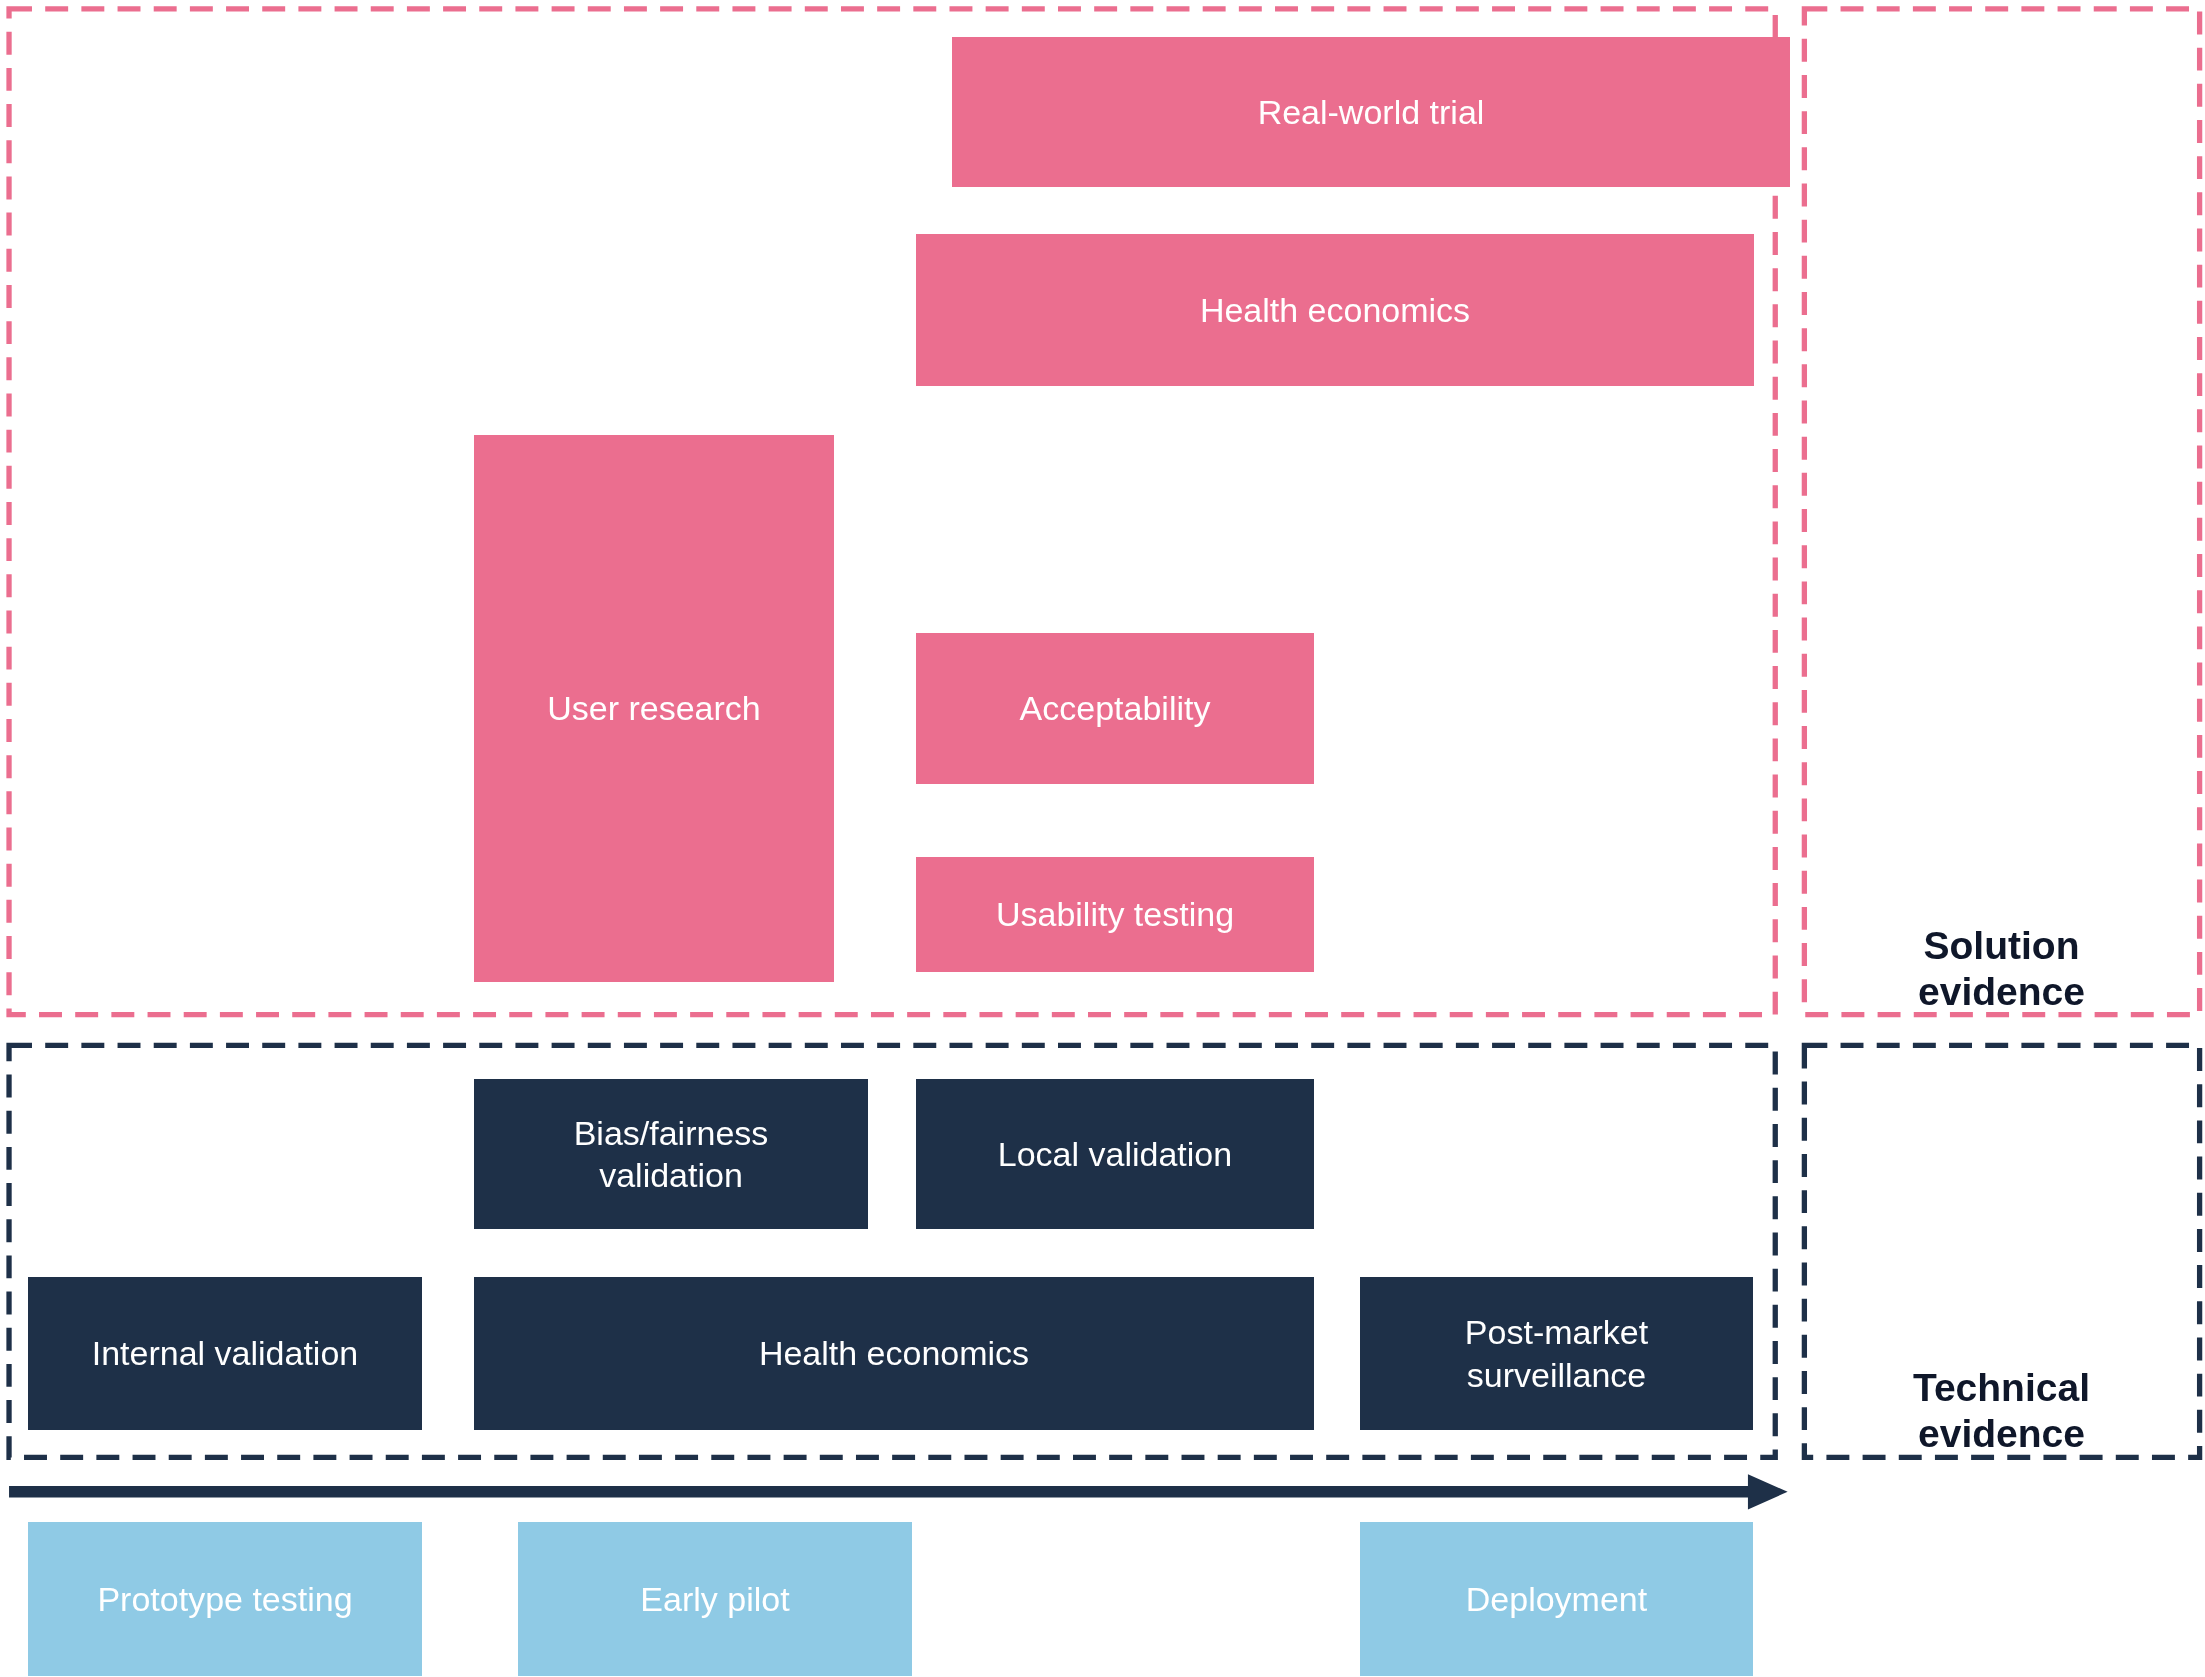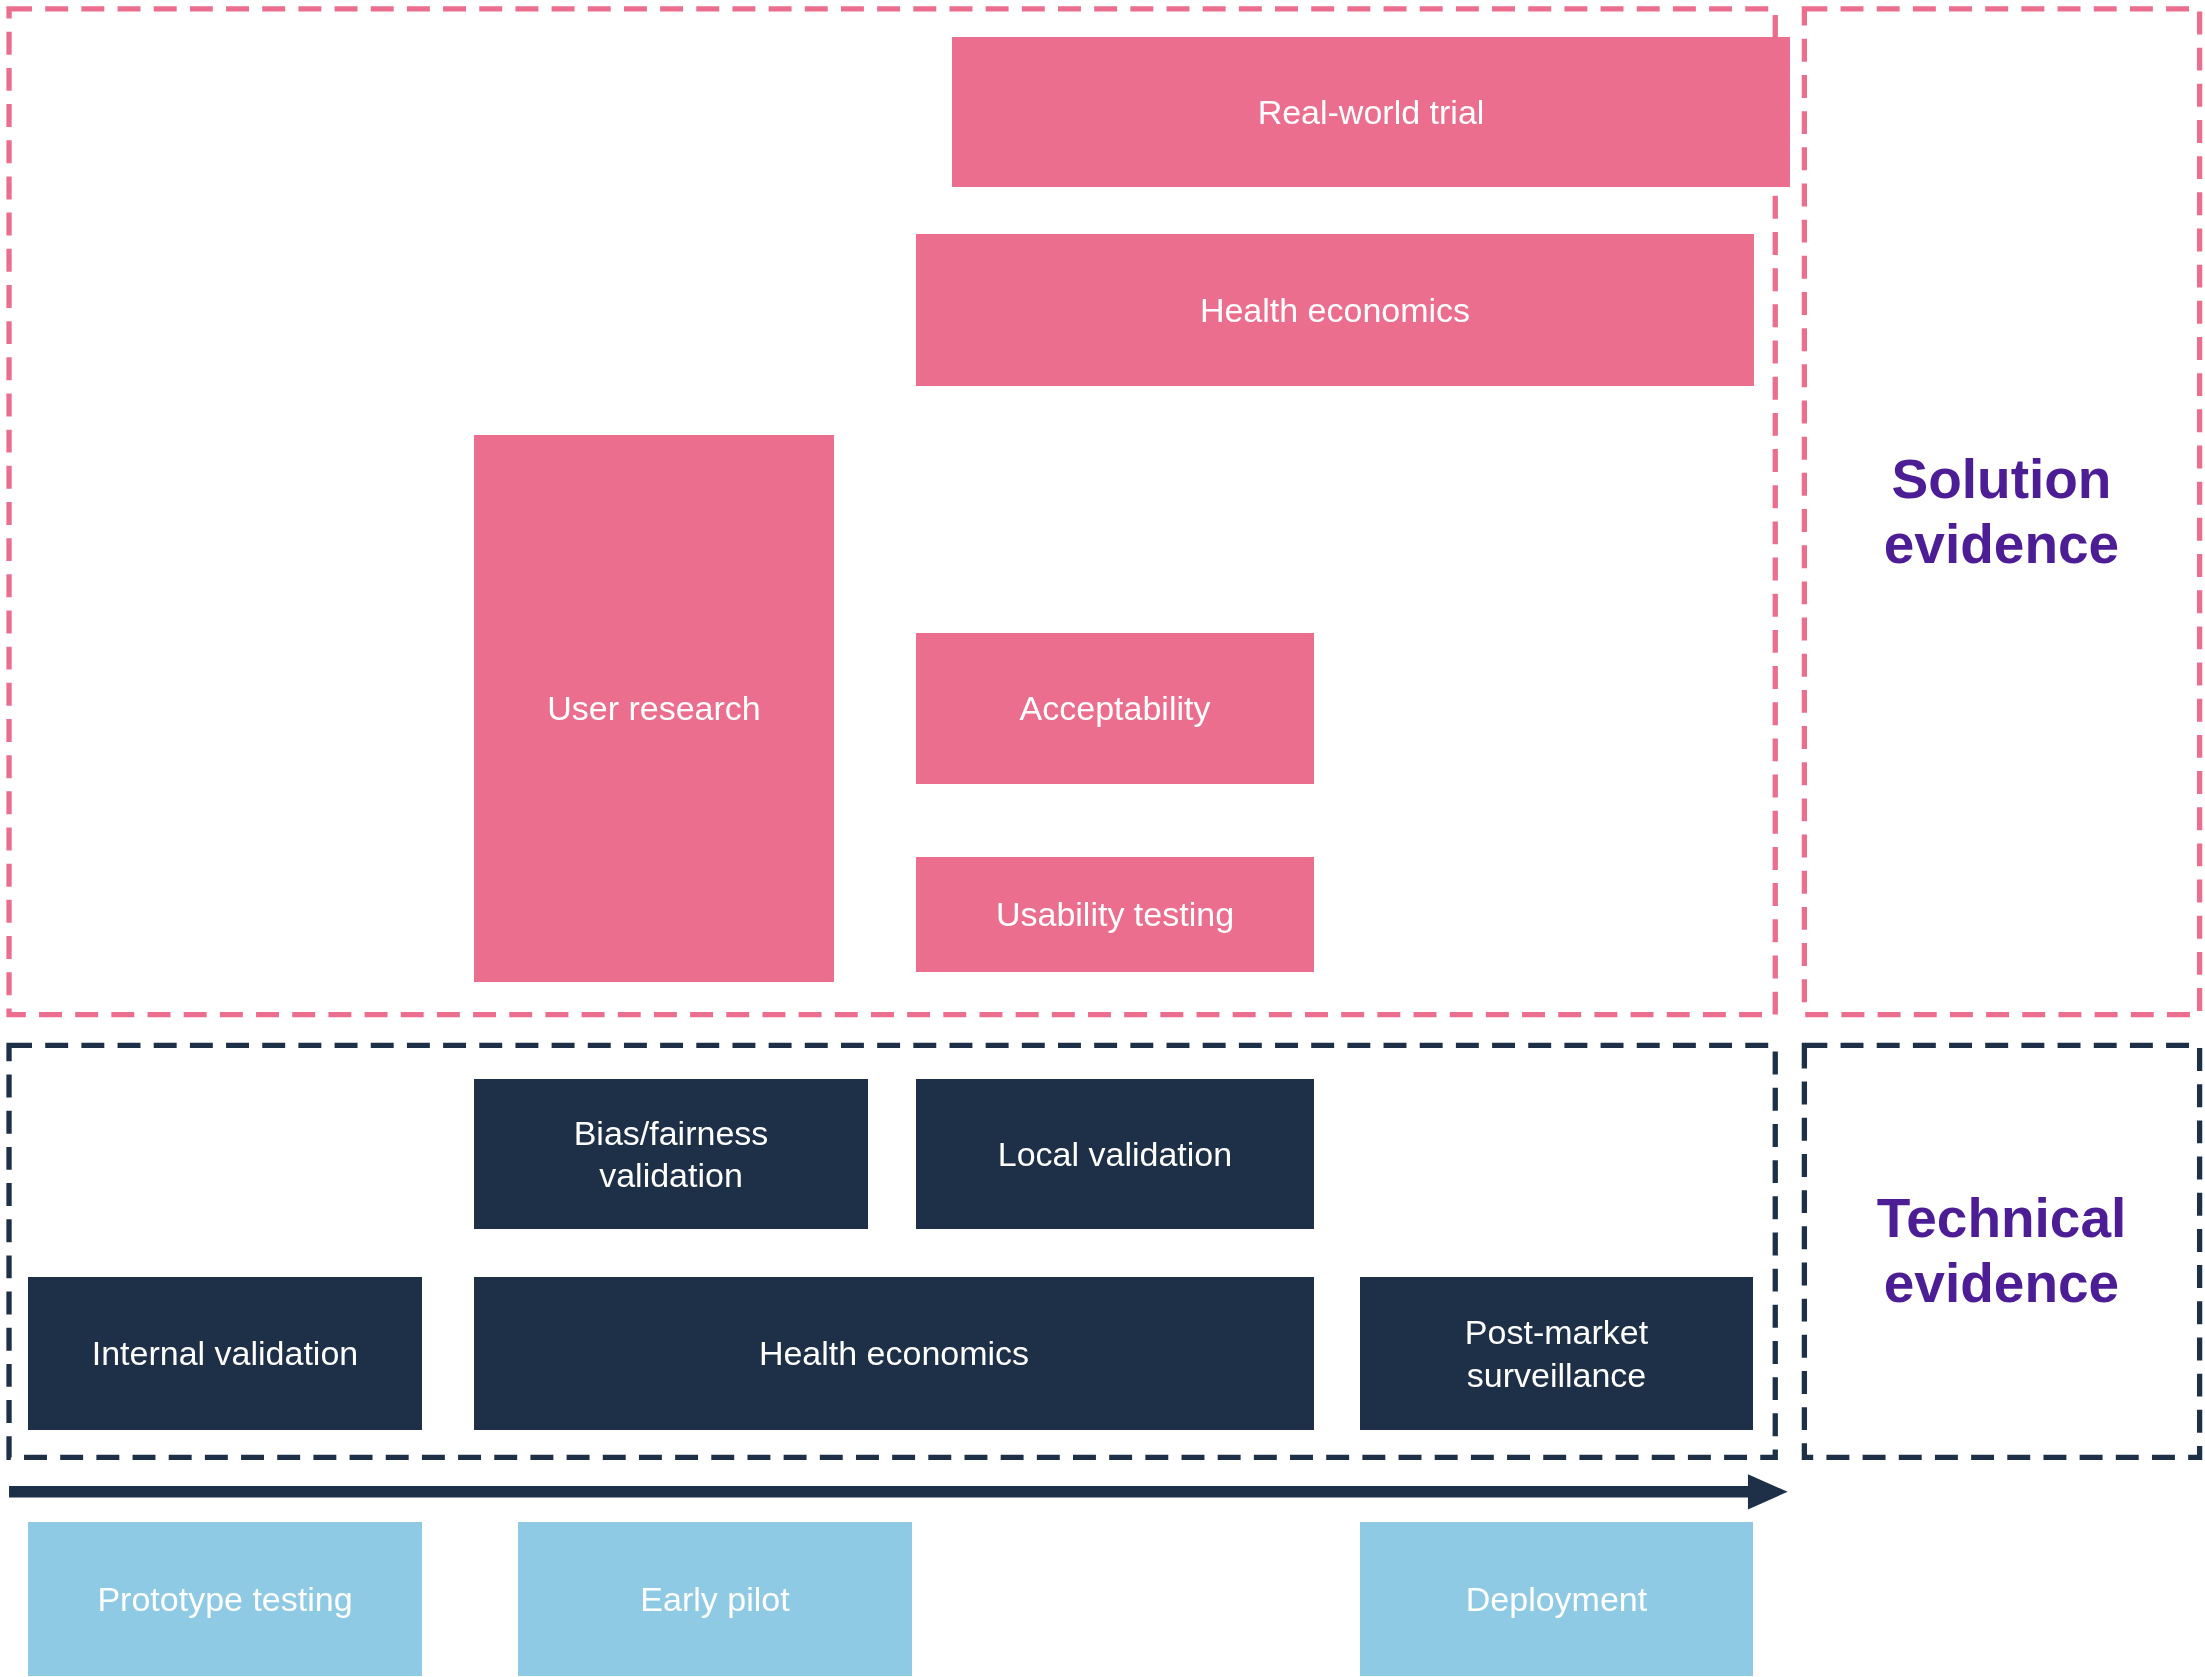--- a/index.html
+++ b/index.html
@@ -28,25 +28,25 @@
     line-height: 1.25;
   }
   .box--pink { background: #EB6E8F; }
   .box--navy { background: #1E3048; }
   .box--blue { background: #8FCAE5; }
   .box .txt { display: block; }
   .box .txt--narrow { max-width: 291px; }
   .section-label {
     position: absolute;
     display: flex;
-    align-items: center;
+    align-items: flex-end;
     justify-content: center;
     text-align: center;
-    color: #4c1d95;
-    font-size: 55px;
+    color: #0f172a;
+    font-size: 39px;
     font-weight: bold;
     line-height: 1.18;
   }
   .section-label .txt { display: block; max-width: 291px; }
 </style>
 </head>
 <body>
 
 <div class="canvas">
 

